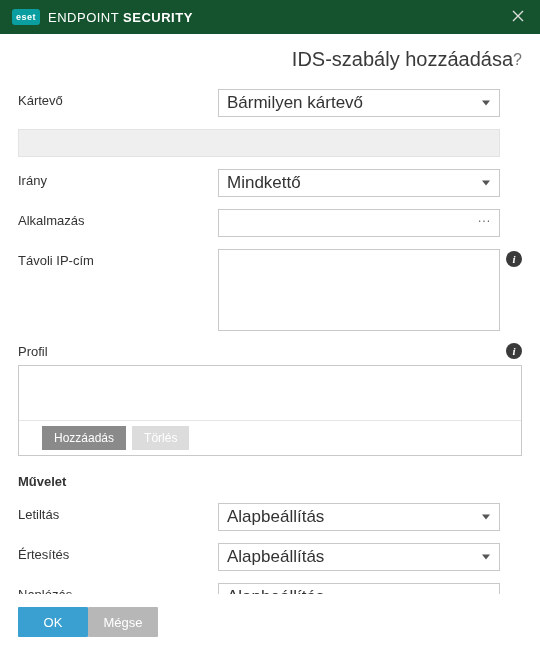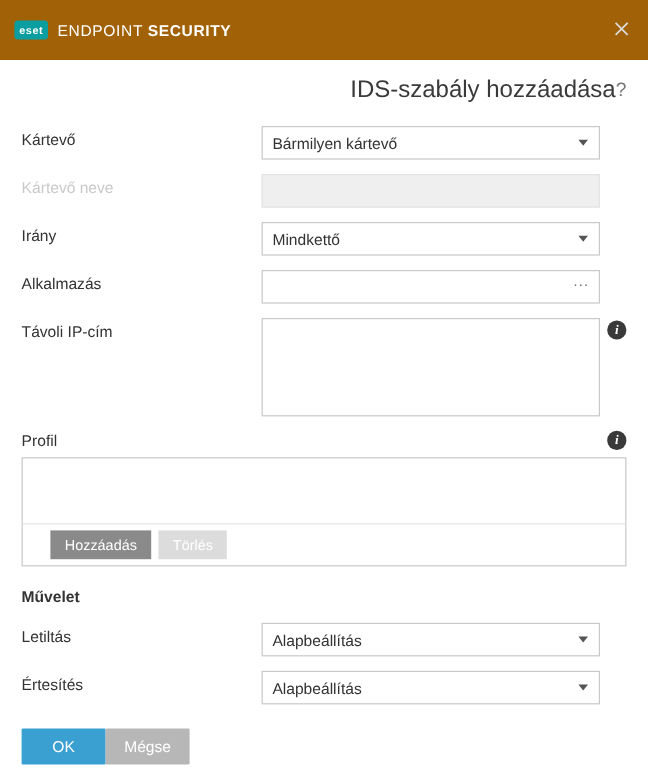--- a/index.html
+++ b/index.html
@@ -1,39 +1,39 @@
 <!DOCTYPE html>
 <html><head>
 <meta charset="utf-8">
 <style>
   * { box-sizing: border-box; margin: 0; padding: 0; }
   html, body { width: 540px; height: 650px; font-family: "Segoe UI", Arial, sans-serif; background:#fff; color:#333; }
   .titlebar {
-    height: 50px; background:#a16207; color:#fff; display:flex; align-items:center;
+    height: 34px; background:#14532d; color:#fff; display:flex; align-items:center;
     padding:0 12px; justify-content:space-between; font-size:13px;text-align:center;
   }
   .brand { display:flex; align-items:center; gap:8px; letter-spacing:0.5px; }
   .brand-badge {
     background:#0a9ea0; color:#fff; font-size:9px; height:16px; padding:0 4px;
     border-radius:3px; display:flex; align-items:center; font-weight:600;
   }
   .brand-name { font-weight:300; }
   .brand-name b { font-weight:600; }
   .close-x { width:20px; text-align:center; cursor:pointer; color:#ddd; }
   .content { padding: 14px 18px 0 18px; }
   .header-row { display:flex; align-items:center; justify-content:flex-end; margin-bottom:18px; }
   .page-title { font-size:20px; color:#3a3a3a; font-weight:400; }
   .help-q { color:#777; font-size:16px; cursor:pointer; }
   .form-row { display:flex; align-items:flex-start; margin-bottom:12px; font-size:13px; }
   .form-label { width:200px; padding-top:4px; color:#333; }
   .form-label.disabled { color:#c9c9c9; }
   .form-control { flex:1; position:relative; }
   .select {
     width:100%; height:28px; border:1px solid #c9c9c9; background:#fff;
-    padding:0 26px 0 8px; font-size:13px; color:#333; display:flex; align-items:center;
+    padding:0 26px 0 8px; font-size:17px; color:#333; display:flex; align-items:center;
     position:relative; cursor:pointer;
   }
   .select::after {
     content:""; position:absolute; right:9px; top:50%; transform:translateY(-50%);
     border-left:4px solid transparent; border-right:4px solid transparent;
     border-top:5px solid #555;
   }
   .text-input {
     width:100%; height:28px; border:1px solid #c9c9c9; background:#fff;
     padding:0 26px 0 8px; font-size:13px; display:flex; align-items:center;
@@ -105,21 +105,20 @@
     <div class="form-row">
       <div class="form-label">Kártevő</div>
       <div class="form-control">
         <div class="select">
           <span>Bármilyen kártevő</span>
         </div>
       </div>
     </div>
 
     <div class="form-row">
-      <div class="form-label disabled">Kártevő neve</div>
       <div class="form-control">
         <div class="text-input disabled"></div>
       </div>
     </div>
 
     <div class="form-row">
       <div class="form-label">Irány</div>
       <div class="form-control">
         <div class="select">
           <span>Mindkettő</span>

